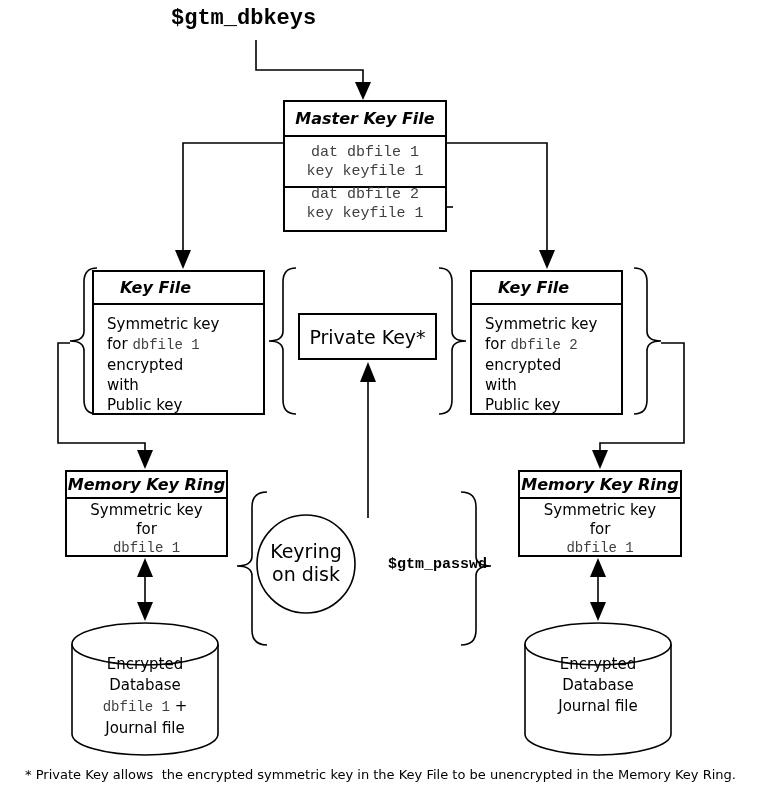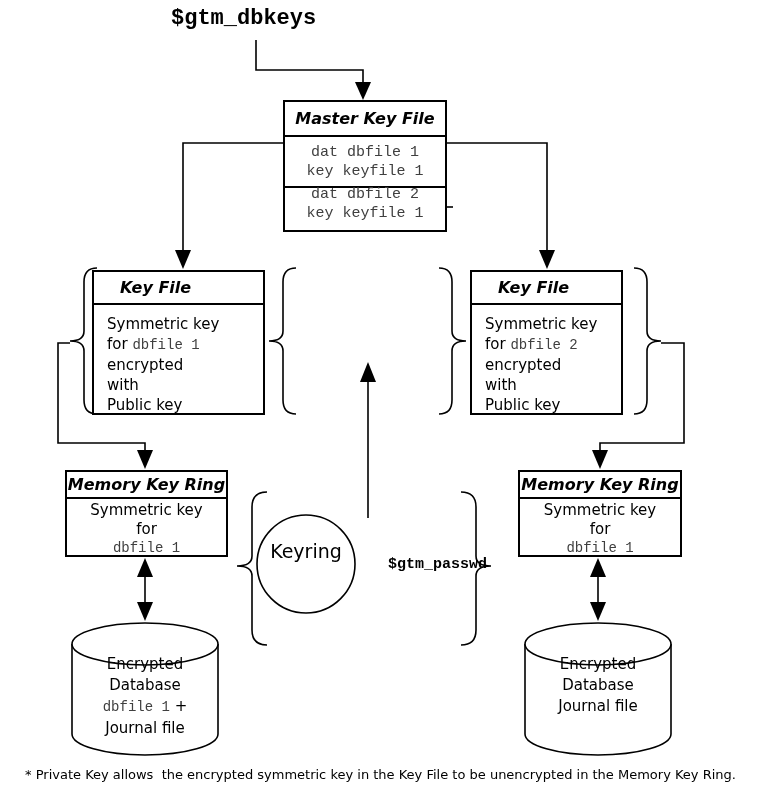--- a/index.html
+++ b/index.html
@@ -112,20 +112,21 @@
     <div class="kf-title btitle">Key File</div>
     <div class="kf-body">
       <div>Symmetric key</div>
       <div><span>for</span> <span class="mono">dbfile 2</span></div>
       <div>encrypted</div>
       <div>with</div>
       <div>Public key</div>
     </div>
   </div>
 
+  <div class="abs box pk-box" style="left:298px;top:313px;width:139px;height:47px;">Private Key*</div>
 
   <div class="abs box" style="left:65px;top:470px;width:163px;height:87px;">
     <div class="mkr-title btitle">Memory Key Ring</div>
     <div class="mkr-body">
       <div>Symmetric key</div>
       <div>for</div>
       <div class="mono">dbfile 1</div>
     </div>
   </div>
 
@@ -133,20 +134,21 @@
     <div class="mkr-title btitle">Memory Key Ring</div>
     <div class="mkr-body">
       <div>Symmetric key</div>
       <div>for</div>
       <div class="mono">dbfile 1</div>
     </div>
   </div>
 
   <div class="abs keyring-label" style="left:246px;top:540px;width:120px;">
     <div>Keyring</div>
+    <div>on disk</div>
   </div>
 
   <div class="abs env passwd" style="left:388px;top:556px;">$gtm_passwd</div>
 
   <div class="abs cyl-text" style="left:82px;top:654px;width:126px;">
     <div>Encrypted</div>
     <div>Database</div>
     <div><span class="mono">dbfile 1</span> <span>+</span></div>
     <div>Journal file</div>
   </div>

